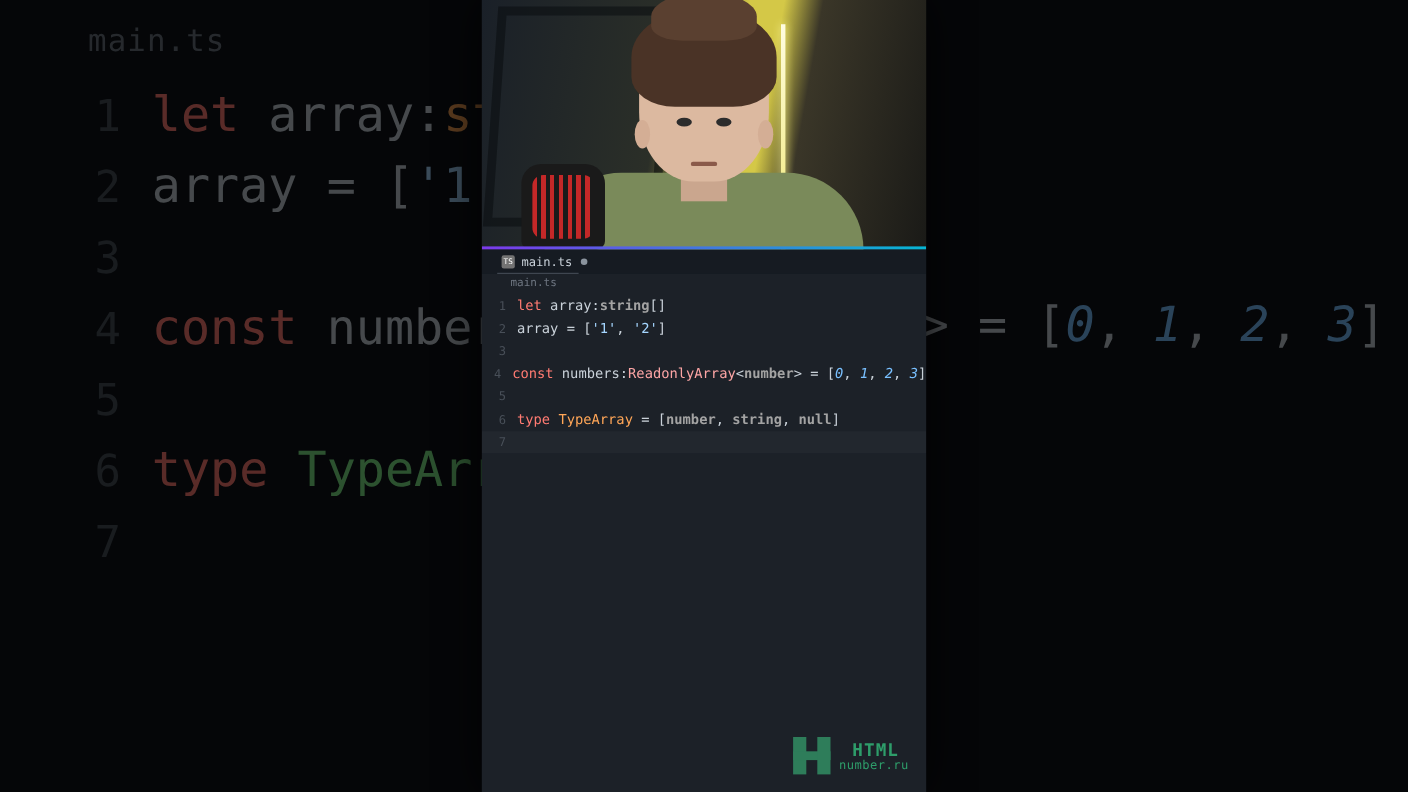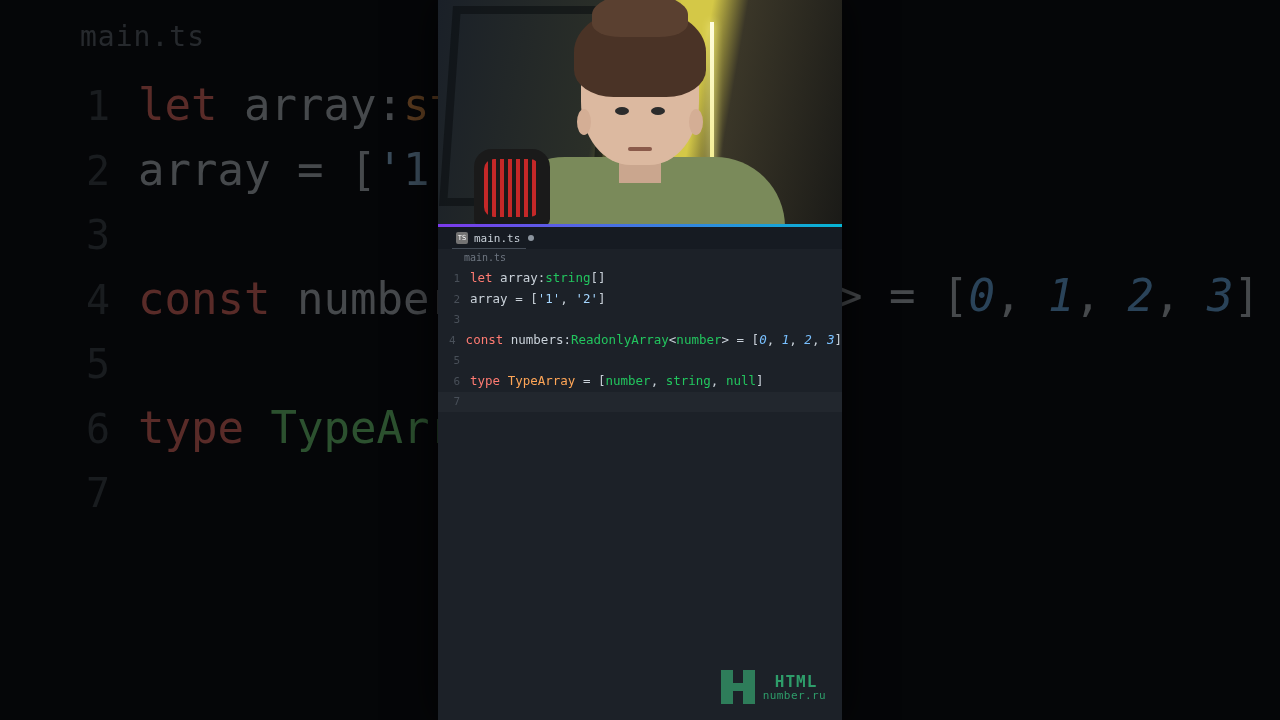--- a/index.html
+++ b/index.html
@@ -253,25 +253,25 @@
     color: #484f58;
     margin-right: 10px;
     font-size: 11px;
   }
   .active-line-bg {
     background: #22272e;
   }
   .code { color: #c9d1d9; }
   .kw { color: #ff7b72; }
   .var { color: #c9d1d9; }
-  .type-builtin { color: #22c55e; }
+  .type-builtin { color: #a3a3a3; font-weight: bold; }
   .str { color: #a5d6ff; }
   .num { color: #79c0ff; font-style: italic; }
   .typename { color: #ffa657; }
-  .generic { color: #22c55e; }
+  .generic { color: #fca5a5; }
   .punct { color: #c9d1d9; }
 
   
   .brand {
     position: absolute;
     right: 16px;
     bottom: 16px;
     display: flex;
     align-items: center;
     gap: 8px;

